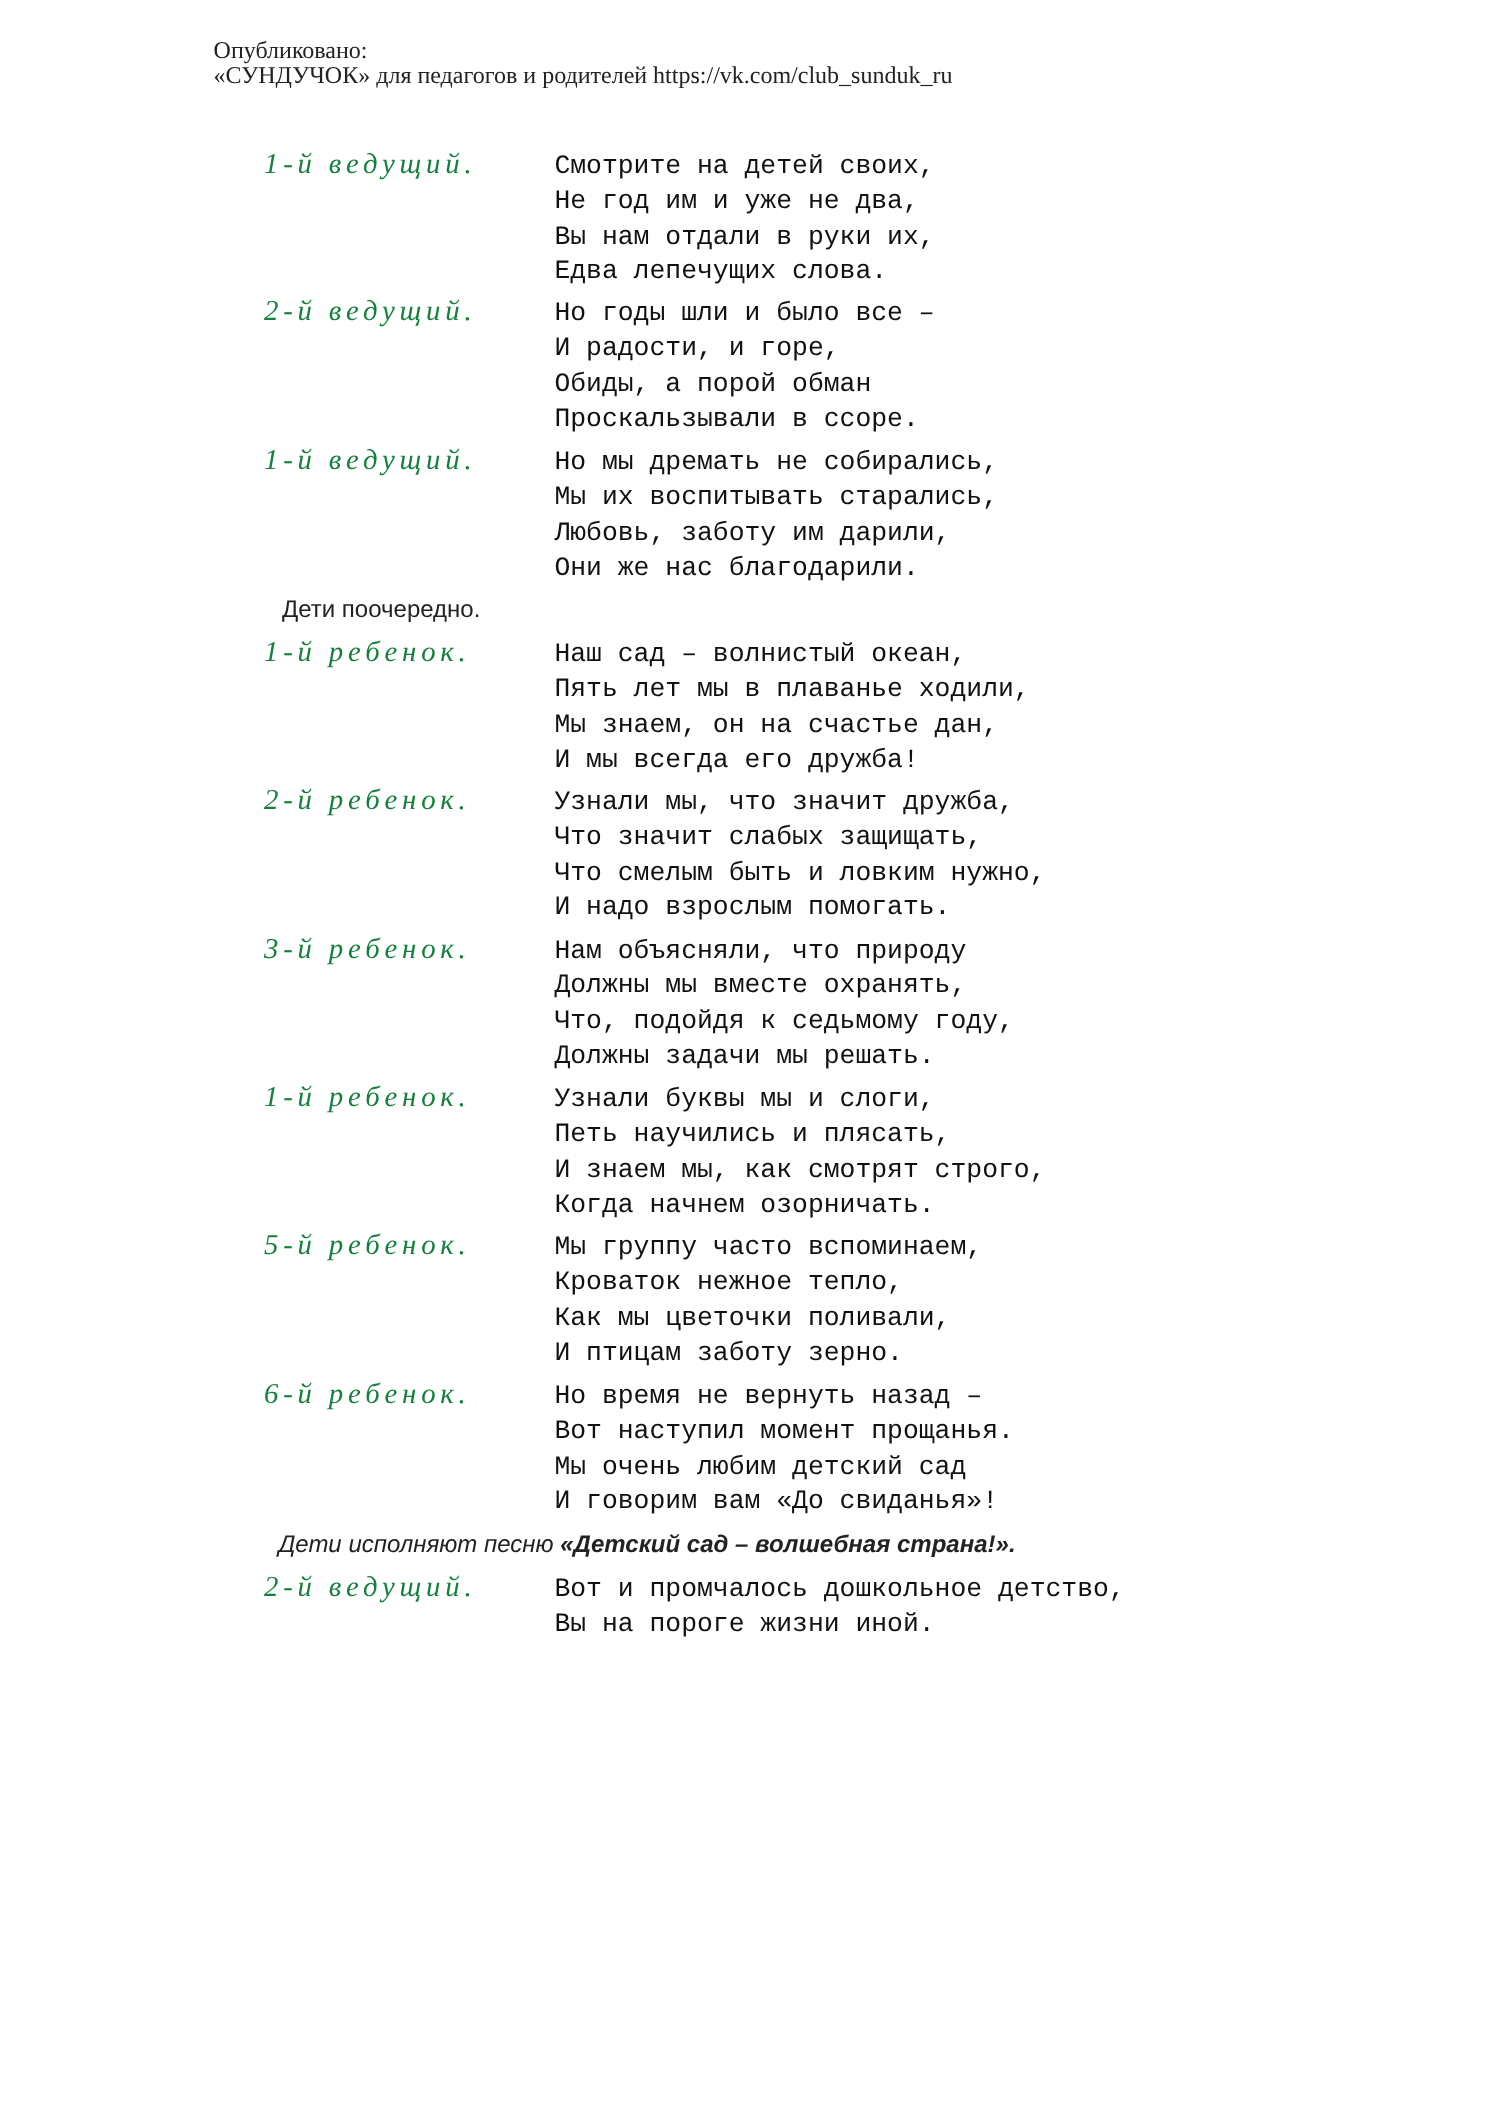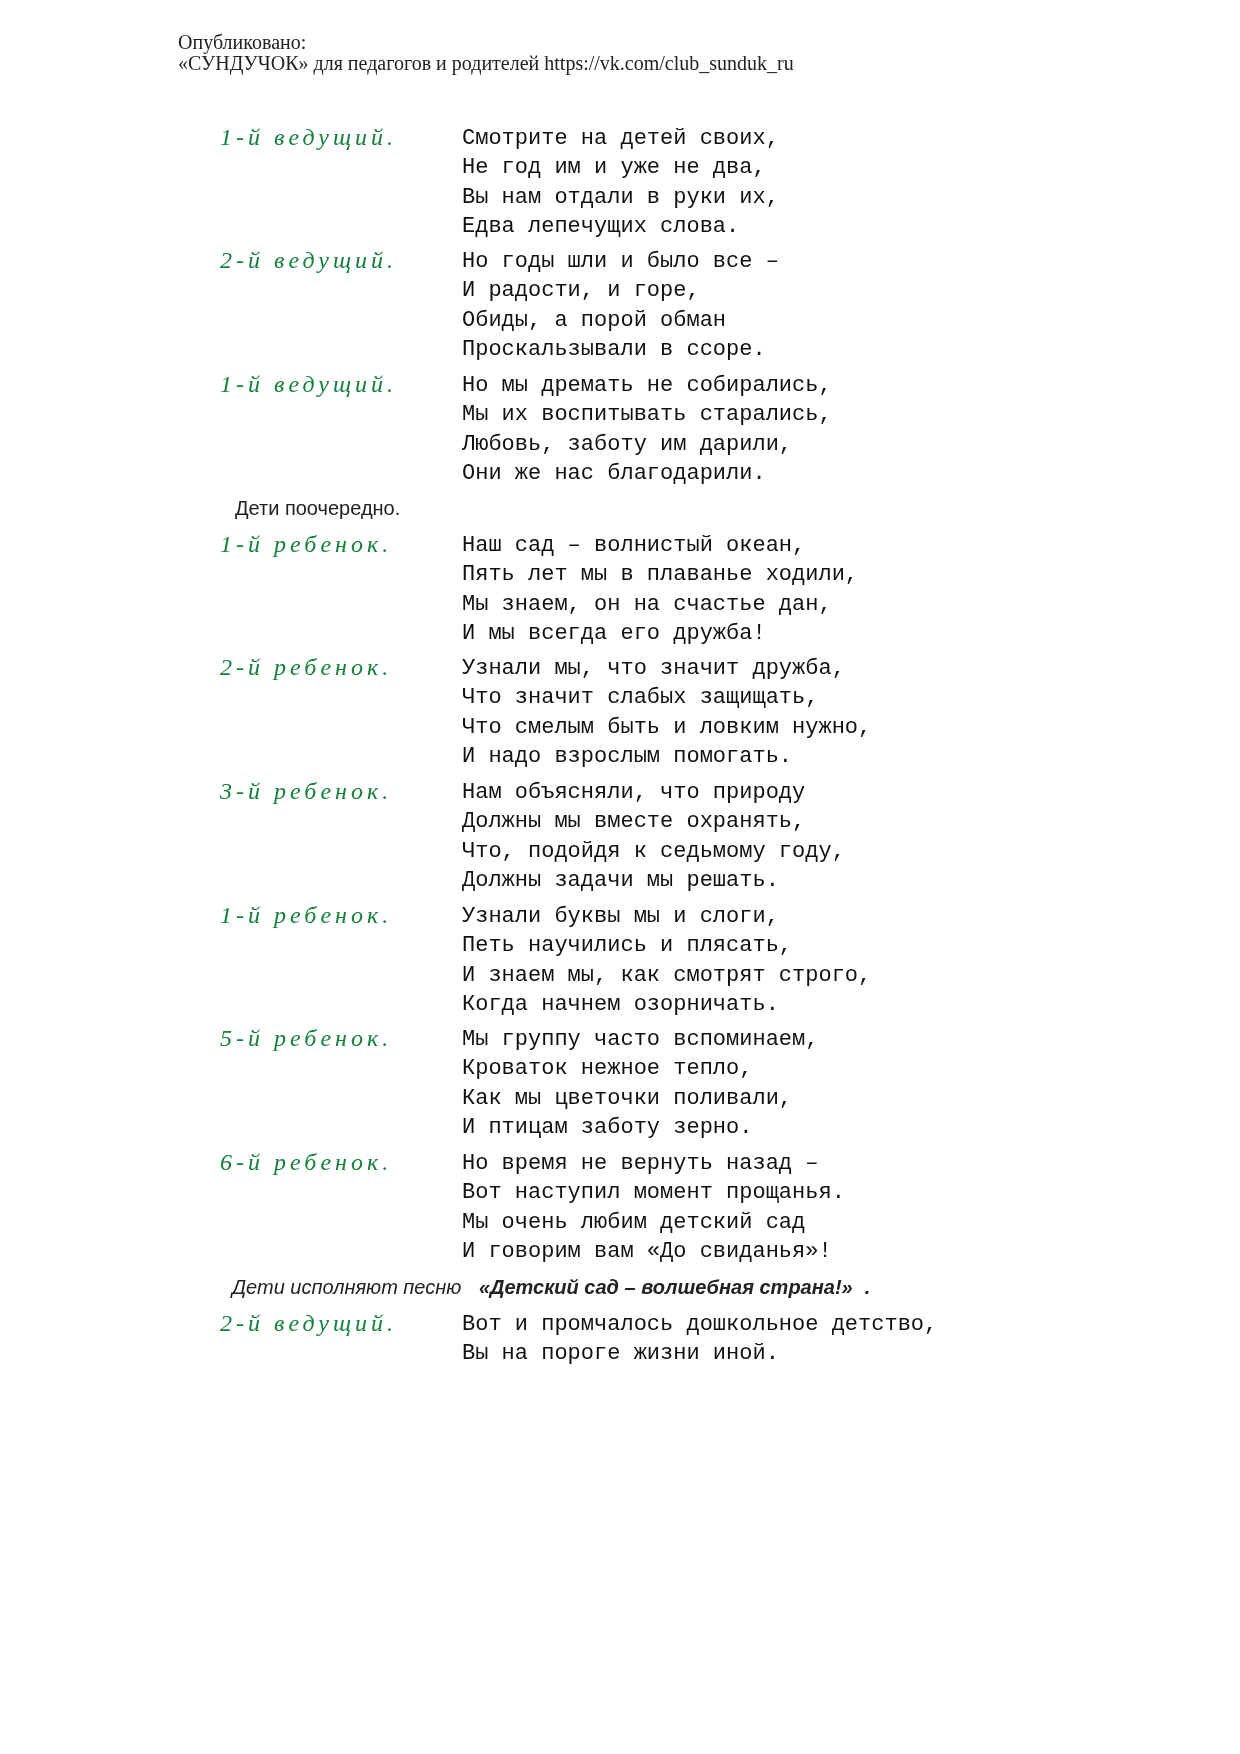--- a/index.html
+++ b/index.html
@@ -4,21 +4,21 @@
 <style>
   html, body { margin:0; padding:0; background:#ffffff; }
   body { width:1240px; height:1754px; position:relative; overflow:hidden; color:#111; }
   .hdr { position:absolute; left:178px; font-family:"Liberation Serif", serif; font-size:20px; line-height:20px; color:#222; }
   .block { position:absolute; left:190px; width:800px; }
   .speaker { position:absolute; left:0; top:0; font-family:"Liberation Serif", serif; font-style:italic; font-size:24px; letter-spacing:4px; color:#15803d;margin-left:30px; }
   .verse { position:absolute; left:272px; top:0; font-family:Liberation Mono, monospace; font-size:22px; line-height:29.3px; color:#111; }
   .verse div { white-space:nowrap; }
   .stage { position:absolute; font-family:"Liberation Sans", sans-serif; font-size:20px; color:#222; white-space:nowrap; }
   .stage i { }
-  .stage b { font-style:italic; font-weight:bold;margin-left:12px; }
+  .stage b { font-style:italic; font-weight:bold; }
 </style>
 </head>
 <body>
 
 <div class="hdr" style="top:32px;">Опубликовано:</div>
 <div class="hdr" style="top:53px;">«СУНДУЧОК» для педагогов и родителей https://vk.com/club_sunduk_ru</div>
 
 <div class="block" style="top:124px;">
   <div class="speaker">1-й ведущий.</div>
   <div class="verse">

